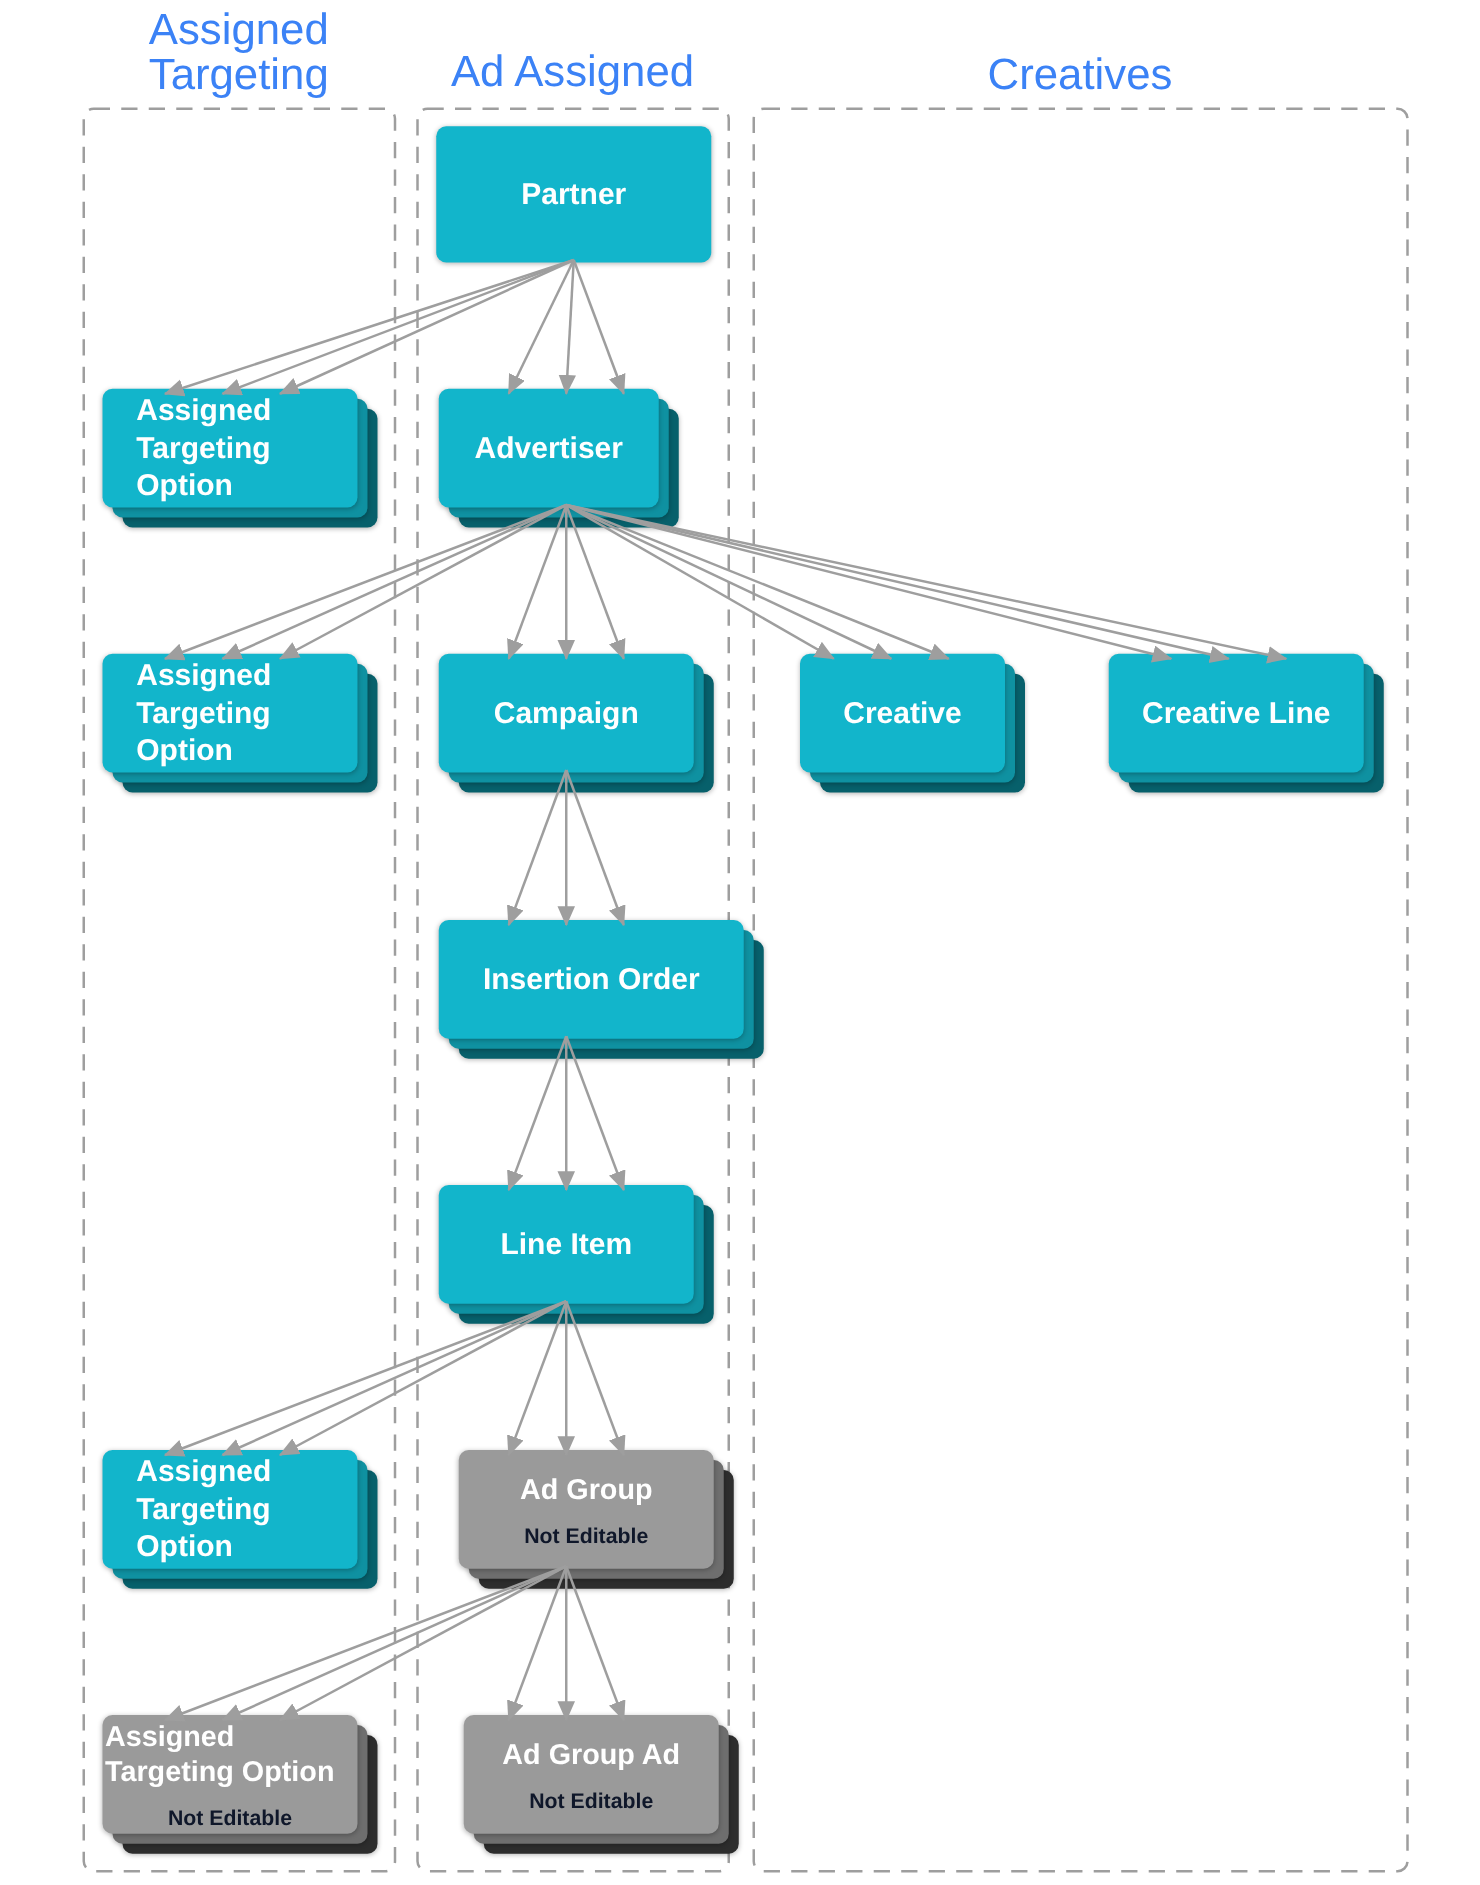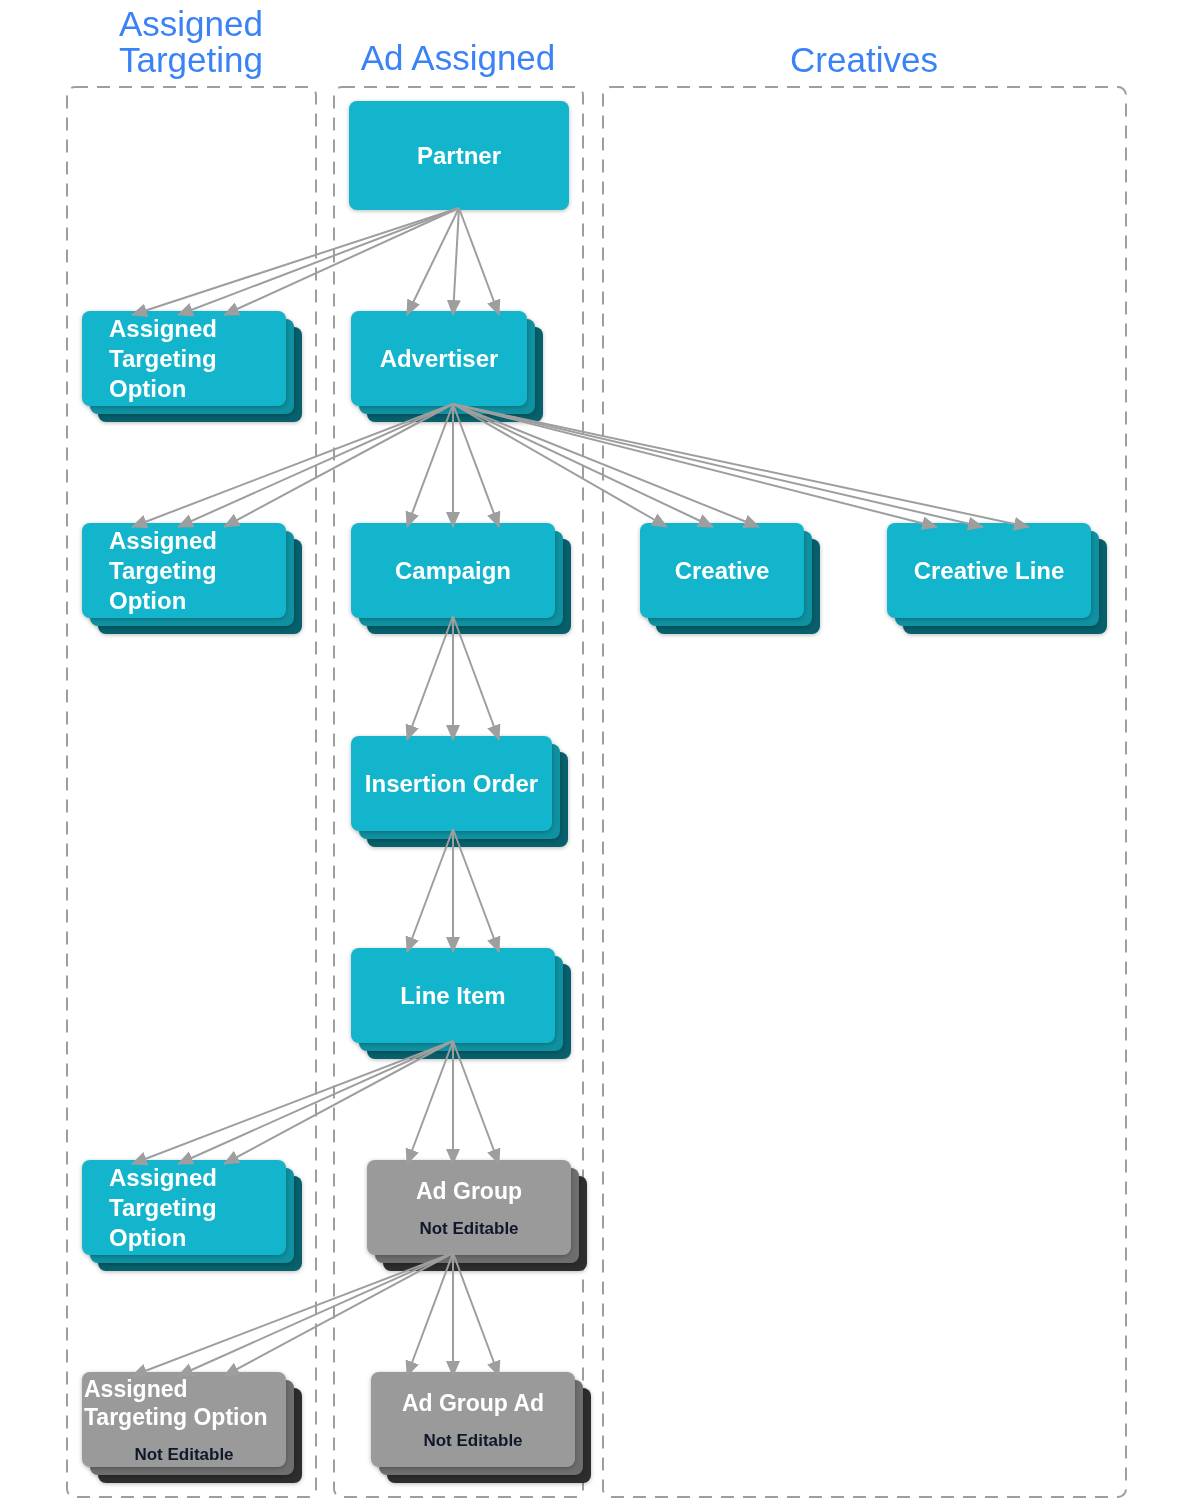--- a/index.html
+++ b/index.html
@@ -137,21 +137,21 @@
   </div>
 
   <div class="node v-cyan" style="left:887px; top:523px; width:204px; height:95px;">
     <div class="card back2"></div>
     <div class="card back1"></div>
     <div class="card front">
       <span class="label">Creative Line</span>
     </div>
   </div>
 
-  <div class="node v-cyan" style="left:351px; top:736px; width:169px; height:95px;padding-left:32px;">
+  <div class="node v-cyan" style="left:351px; top:736px; width:244px; height:95px;">
     <div class="card back2"></div>
     <div class="card back1"></div>
     <div class="card front">
       <span class="label">Insertion Order</span>
     </div>
   </div>
 
   <div class="node v-cyan" style="left:351px; top:948px; width:204px; height:95px;border-radius:15px;">
     <div class="card back2"></div>
     <div class="card back1"></div>

